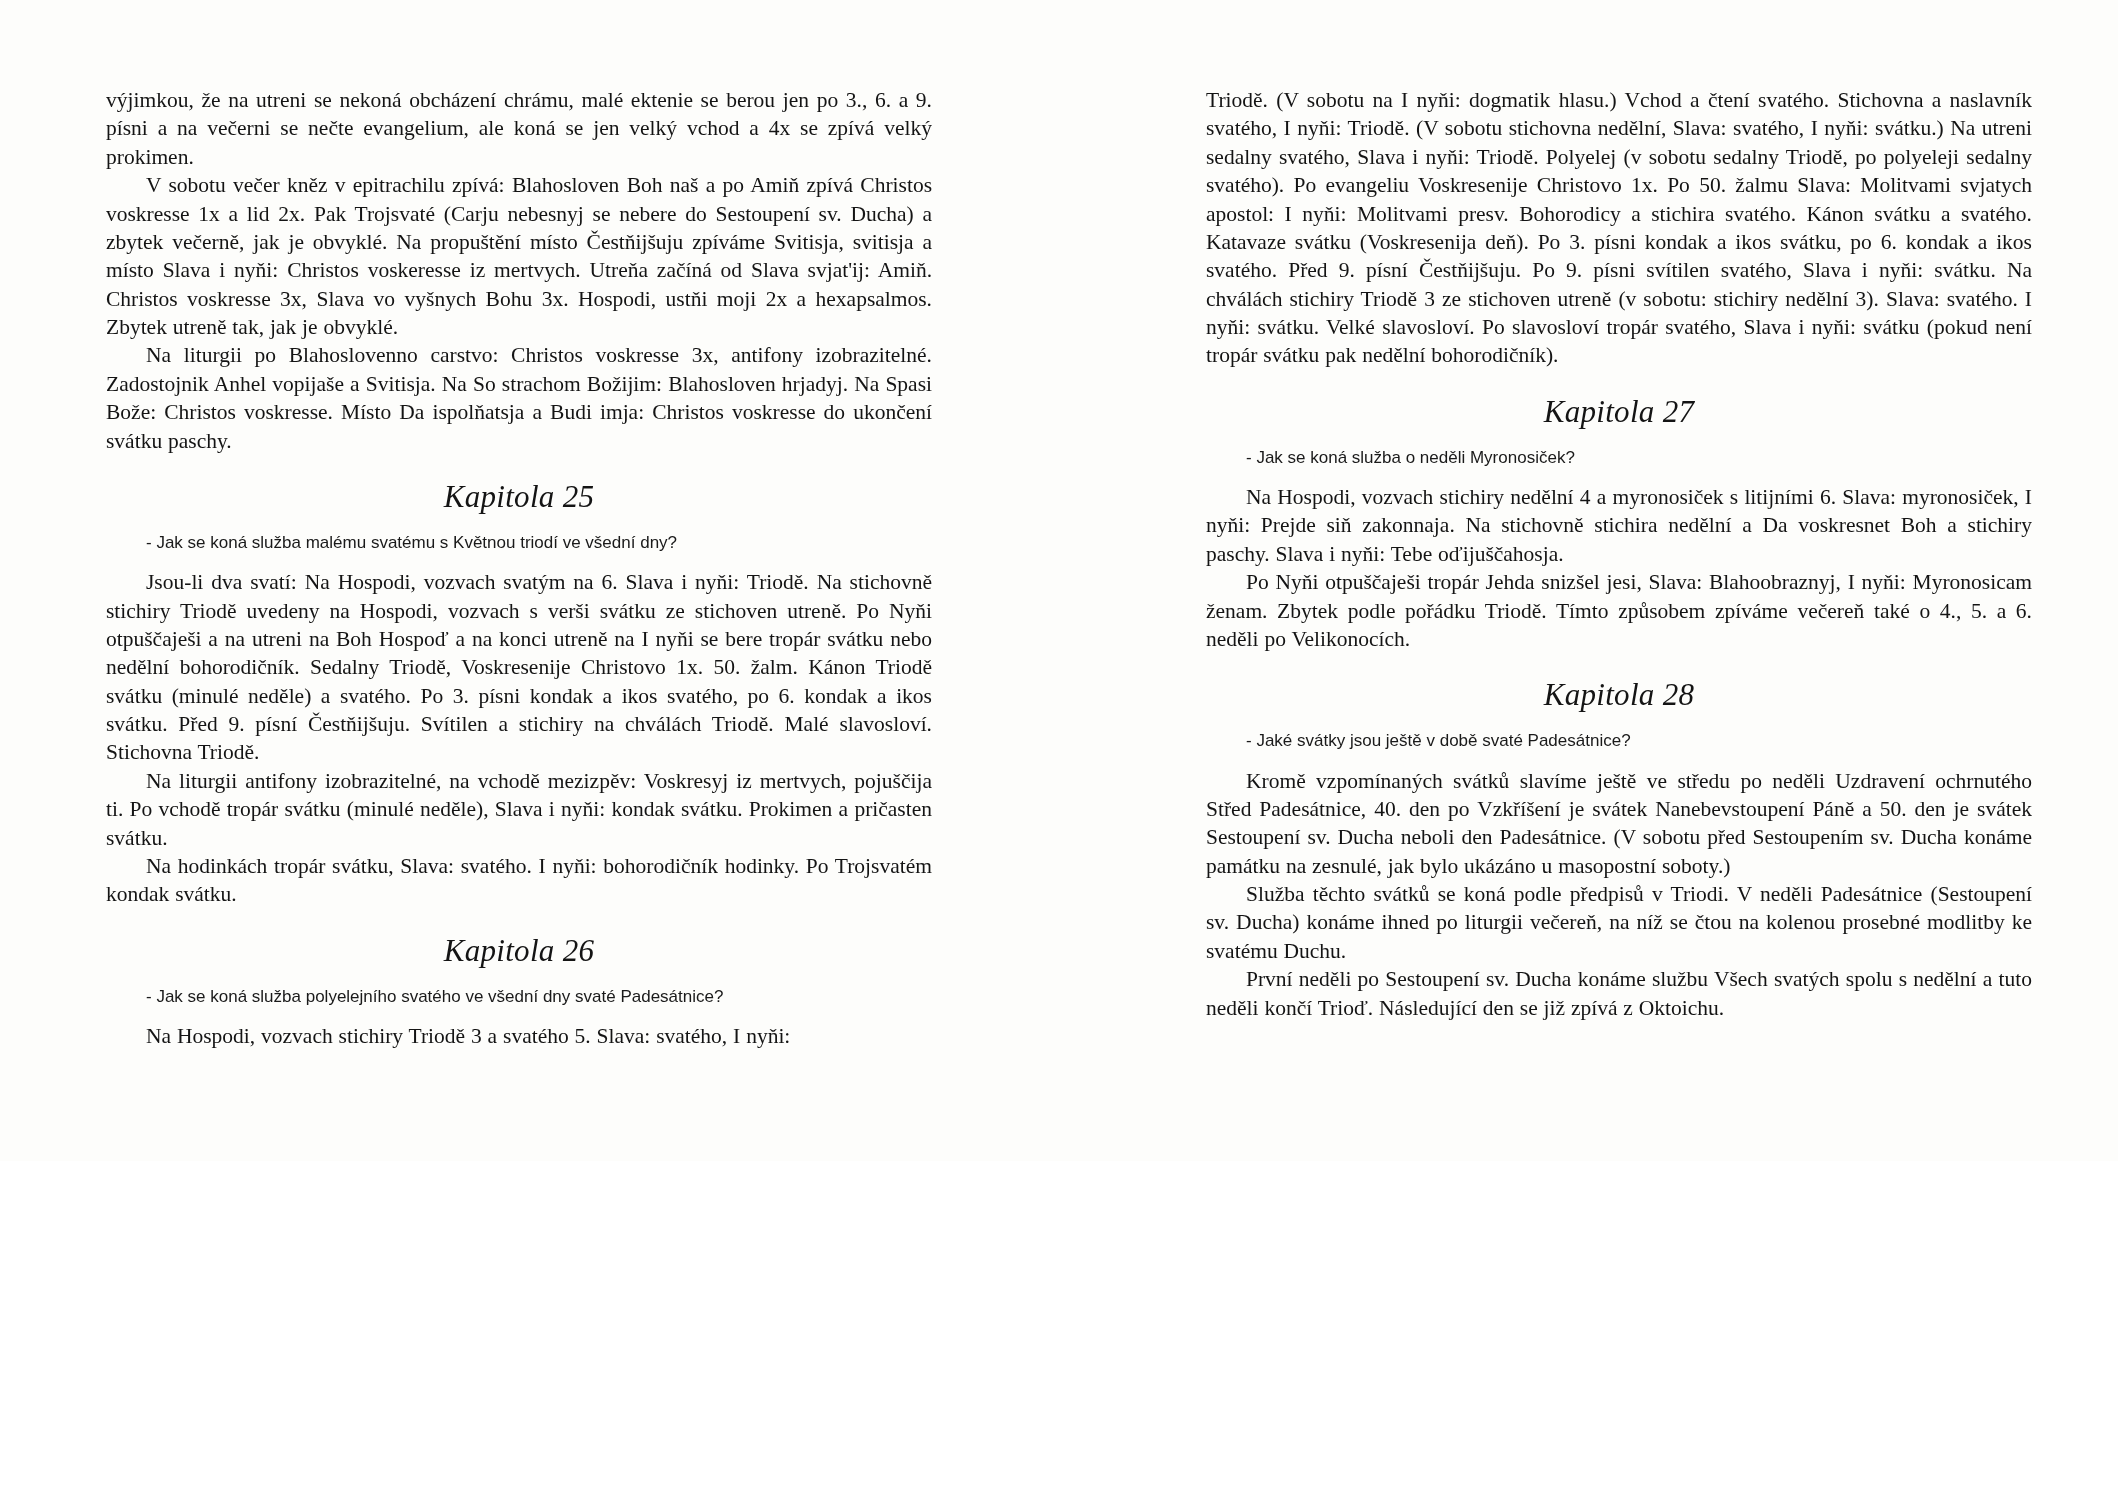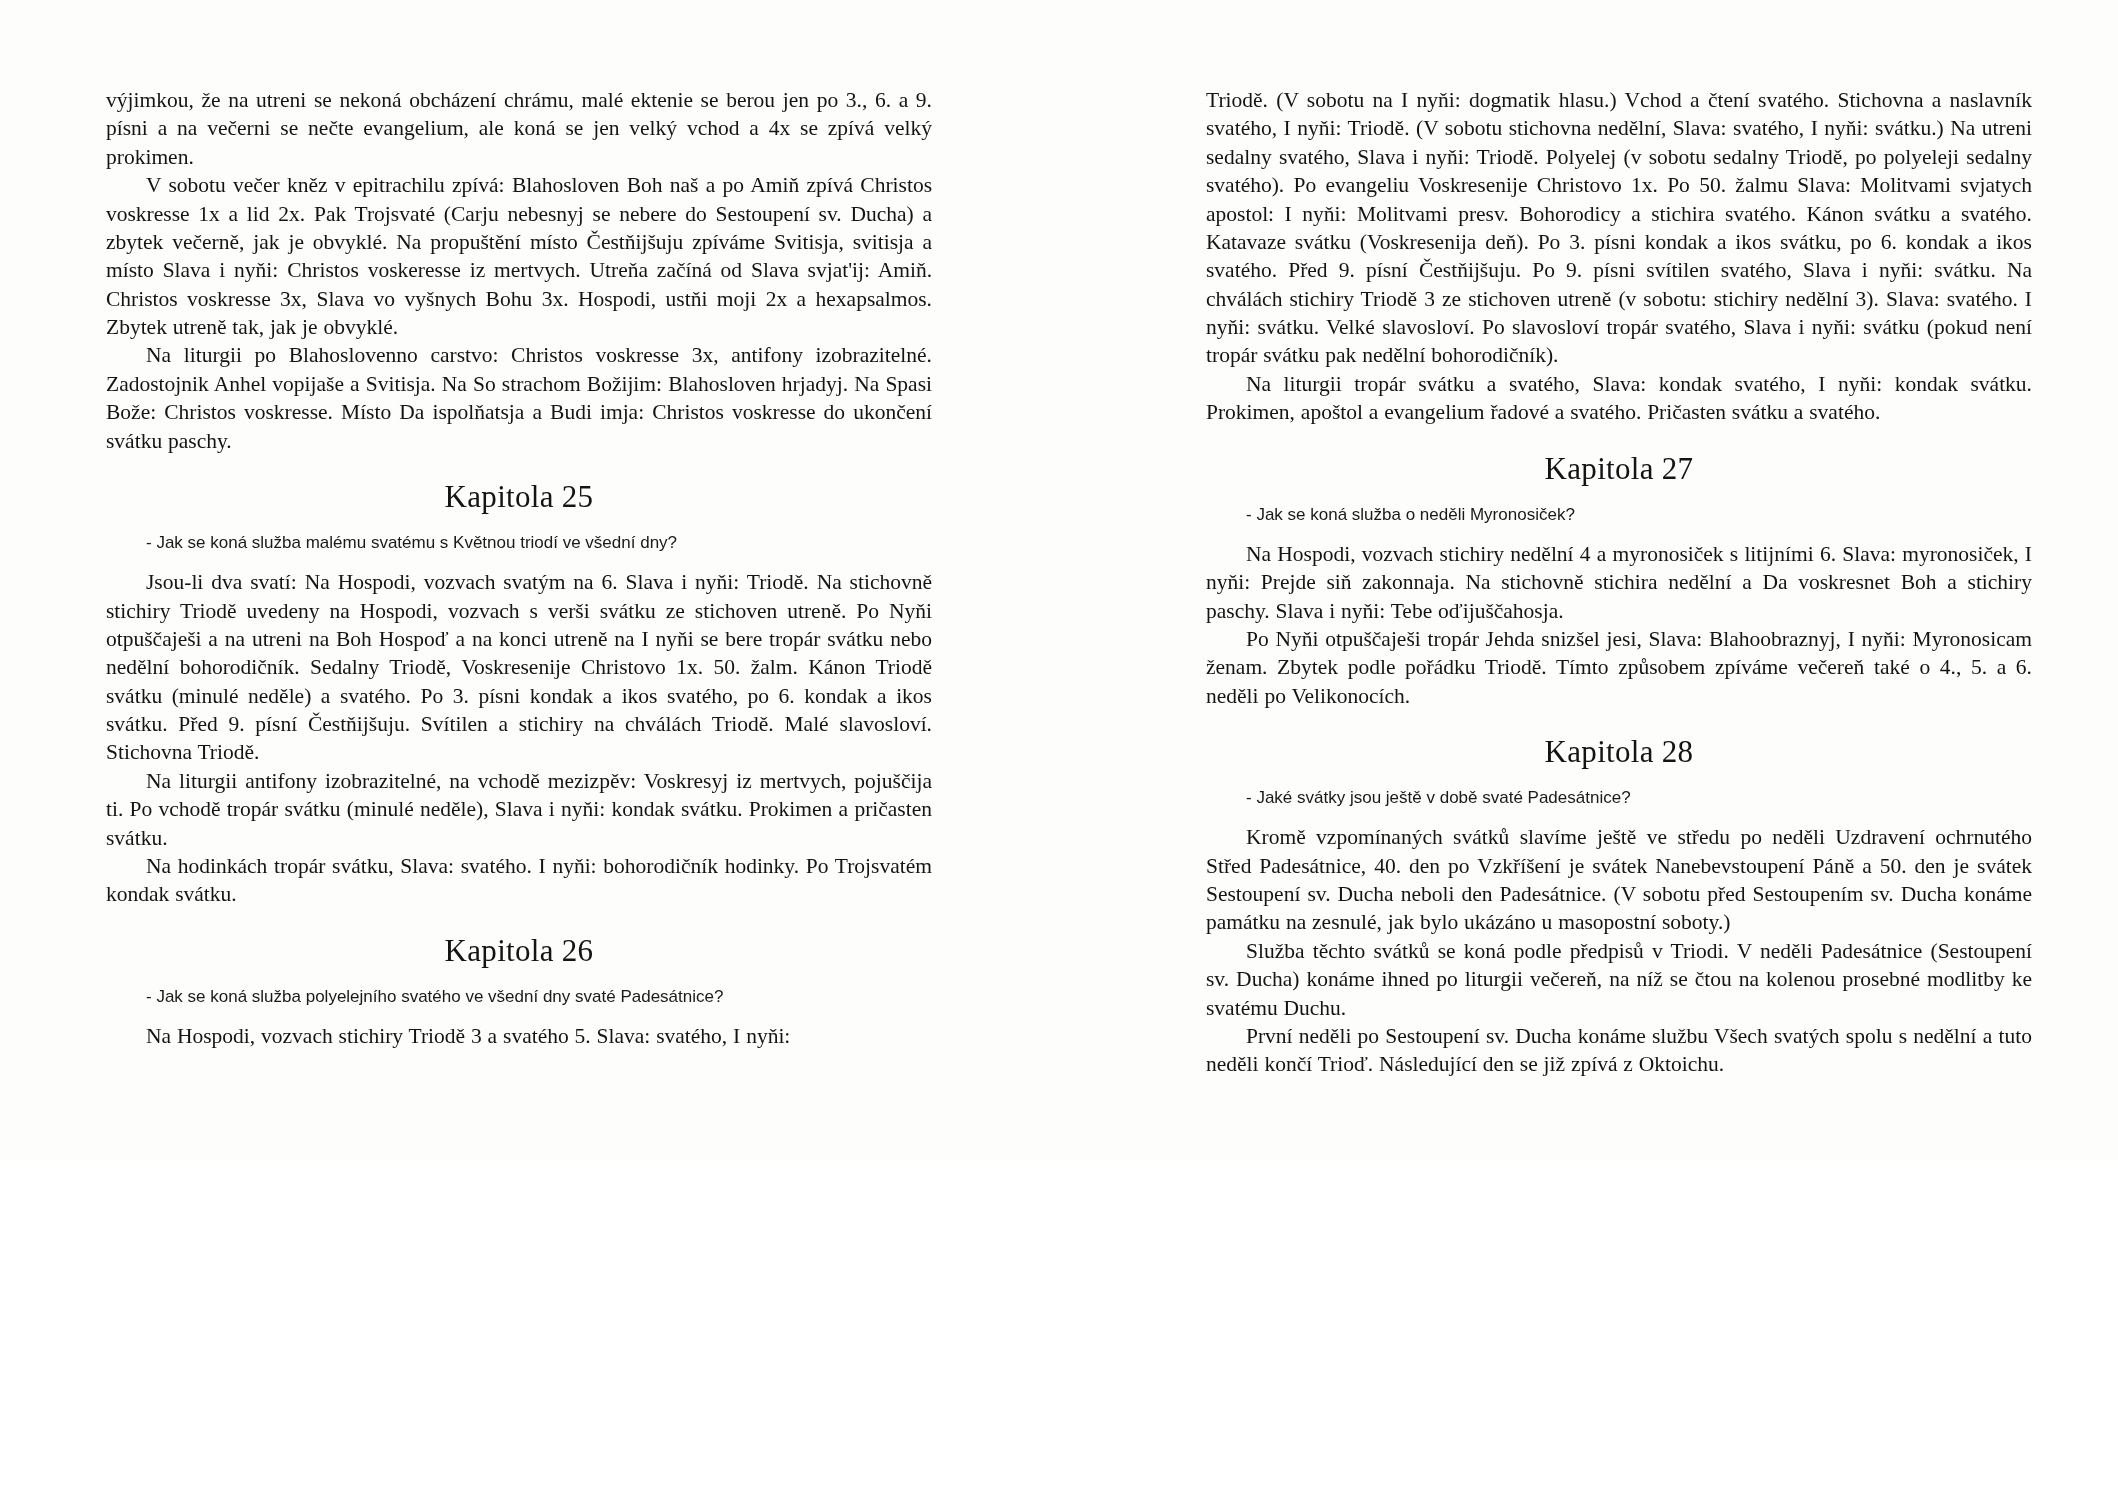--- a/index.html
+++ b/index.html
@@ -41,20 +41,21 @@
     margin: 17px 0 15px 40px;
     color: #1a1a1a;
   }
 
   .heading {
     font-size: 31px;
     font-weight: 400;
     text-align: center;
     margin: 24px 0 14px 0;
     letter-spacing: 0.3px;
+    font-style: italic;
   }
 
   .pagenum {
     position: absolute;
     top: 1406px;
     font-size: 21px;
     text-align: center;
   }
   .pagenum.left  { left: 108px; }
   .pagenum.right { right: 86px; }
@@ -71,21 +72,20 @@
       <p class="question">- Jak se koná služba malému svatému s Květnou triodí ve všední dny?</p>
       <p class="para">Jsou-li dva svatí: Na Hospodi, vozvach svatým na 6. Slava i nyňi: Triodě. Na stichovně stichiry Triodě uvedeny na Hospodi, vozvach s verši svátku ze stichoven utreně. Po Nyňi otpuščaješi a na utreni na Boh Hospoď a na konci utreně na I nyňi se bere tropár svátku nebo nedělní bohorodičník. Sedalny Triodě, Voskresenije Christovo 1x. 50. žalm. Kánon Triodě svátku (minulé neděle) a svatého. Po 3. písni kondak a ikos svatého, po 6. kondak a ikos svátku. Před 9. písní Čestňijšuju. Svítilen a stichiry na chválách Triodě. Malé slavosloví. Stichovna Triodě.</p>
       <p class="para">Na liturgii antifony izobrazitelné, na vchodě mezizpěv: Voskresyj iz mertvych, pojuščija ti. Po vchodě tropár svátku (minulé neděle), Slava i nyňi: kondak svátku. Prokimen a pričasten svátku.</p>
       <p class="para">Na hodinkách tropár svátku, Slava: svatého. I nyňi: bohorodičník hodinky. Po Trojsvatém kondak svátku.</p>
       <h2 class="heading">Kapitola 26</h2>
       <p class="question">- Jak se koná služba polyelejního svatého ve všední dny svaté Padesátnice?</p>
       <p class="para">Na Hospodi, vozvach stichiry Triodě 3 a svatého 5. Slava: svatého, I nyňi:</p>
     </div>
   <div class="page right">
       <p class="para noindent">Triodě. (V sobotu na I nyňi: dogmatik hlasu.) Vchod a čtení svatého. Stichovna a naslavník svatého, I nyňi: Triodě. (V sobotu stichovna nedělní, Slava: svatého, I nyňi: svátku.) Na utreni sedalny svatého, Slava i nyňi: Triodě. Polyelej (v sobotu sedalny Triodě, po polyeleji sedalny svatého). Po evangeliu Voskresenije Christovo 1x. Po 50. žalmu Slava: Molitvami svjatych apostol: I nyňi: Molitvami presv. Bohorodicy a stichira svatého. Kánon svátku a svatého. Katavaze svátku (Voskresenija deň). Po 3. písni kondak a ikos svátku, po 6. kondak a ikos svatého. Před 9. písní Čestňijšuju. Po 9. písni svítilen svatého, Slava i nyňi: svátku. Na chválách stichiry Triodě 3 ze stichoven utreně (v sobotu: stichiry nedělní 3). Slava: svatého. I nyňi: svátku. Velké slavosloví. Po slavosloví tropár svatého, Slava i nyňi: svátku (pokud není tropár svátku pak nedělní bohorodičník).</p>
-      <p class="para">Na liturgii tropár svátku a svatého, Slava: kondak svatého, I nyňi: kondak svátku. Prokimen, apoštol a evangelium řadové a svatého. Pričasten svátku a svatého.</p>
       <h2 class="heading">Kapitola 27</h2>
       <p class="question">- Jak se koná služba o neděli Myronosiček?</p>
       <p class="para">Na Hospodi, vozvach stichiry nedělní 4 a myronosiček s litijními 6. Slava: myronosiček, I nyňi: Prejde siň zakonnaja. Na stichovně stichira nedělní a Da voskresnet Boh a stichiry paschy. Slava i nyňi: Tebe oďijuščahosja.</p>
       <p class="para">Po Nyňi otpuščaješi tropár Jehda snizšel jesi, Slava: Blahoobraznyj, I nyňi: Myronosicam ženam. Zbytek podle pořádku Triodě. Tímto způsobem zpíváme večereň také o 4., 5. a 6. neděli po Velikonocích.</p>
       <h2 class="heading">Kapitola 28</h2>
       <p class="question">- Jaké svátky jsou ještě v době svaté Padesátnice?</p>
       <p class="para">Kromě vzpomínaných svátků slavíme ještě ve středu po neděli Uzdravení ochrnutého Střed Padesátnice, 40. den po Vzkříšení je svátek Nanebevstoupení Páně a 50. den je svátek Sestoupení sv. Ducha neboli den Padesátnice. (V sobotu před Sestoupením sv. Ducha konáme památku na zesnulé, jak bylo ukázáno u masopostní soboty.)</p>
       <p class="para">Služba těchto svátků se koná podle předpisů v Triodi. V neděli Padesátnice (Sestoupení sv. Ducha) konáme ihned po liturgii večereň, na níž se čtou na kolenou prosebné modlitby ke svatému Duchu.</p>
       <p class="para">První neděli po Sestoupení sv. Ducha konáme službu Všech svatých spolu s nedělní a tuto neděli končí Trioď. Následující den se již zpívá z Oktoichu.</p>
     </div>

